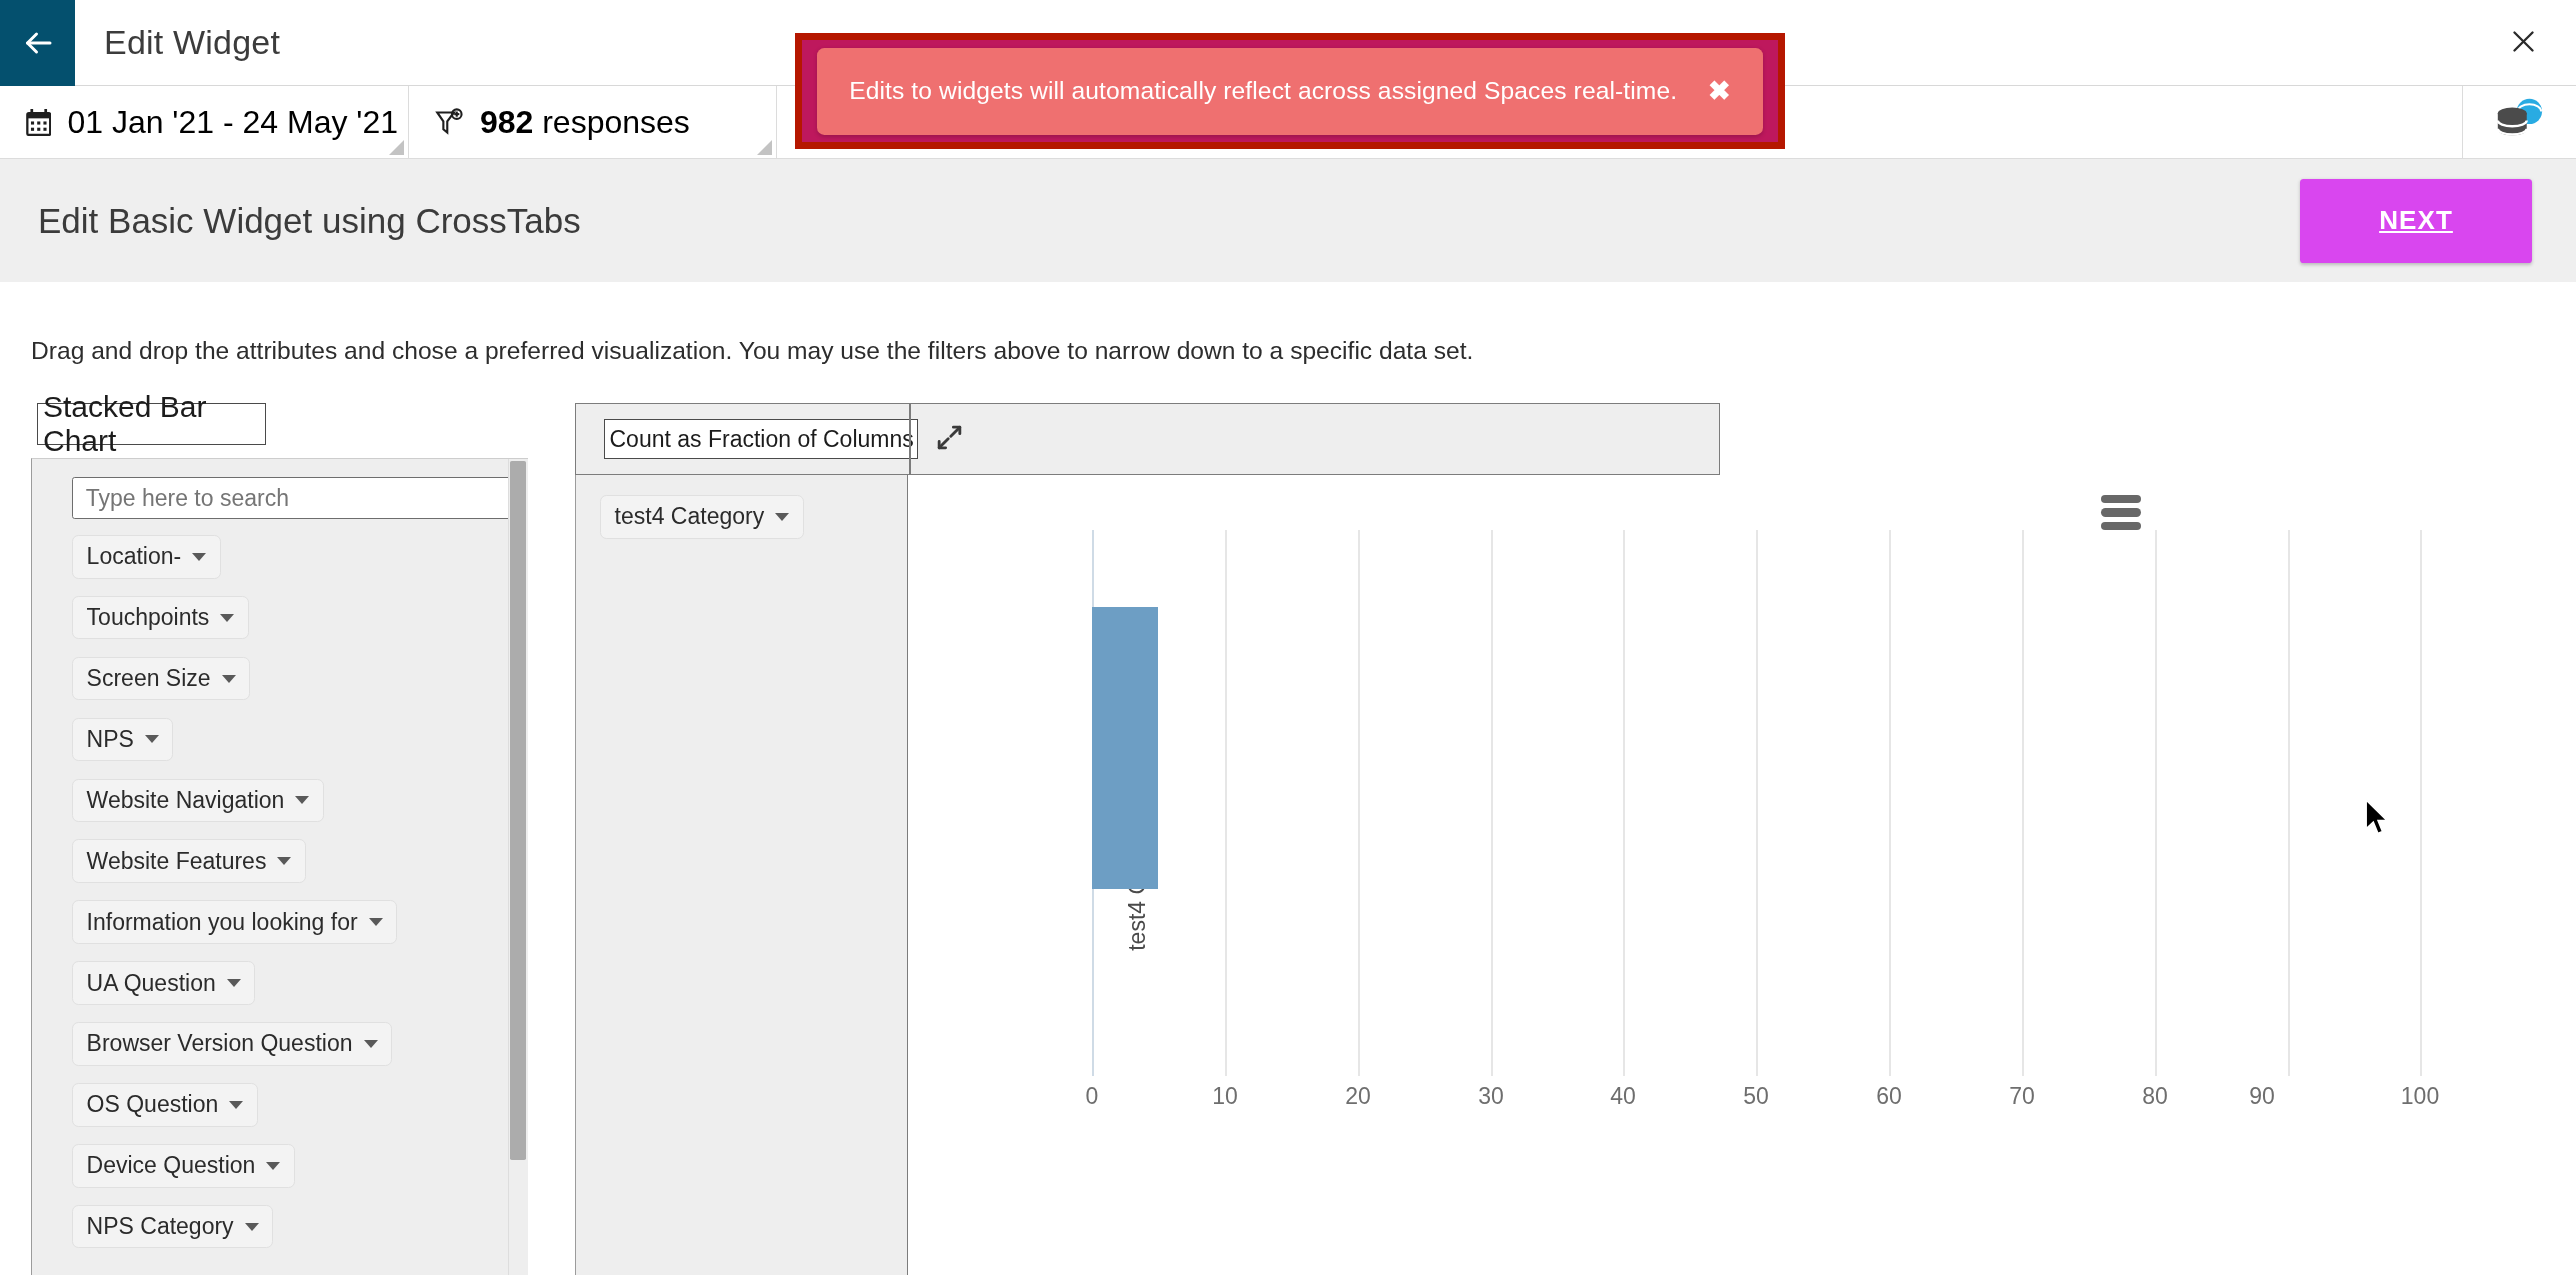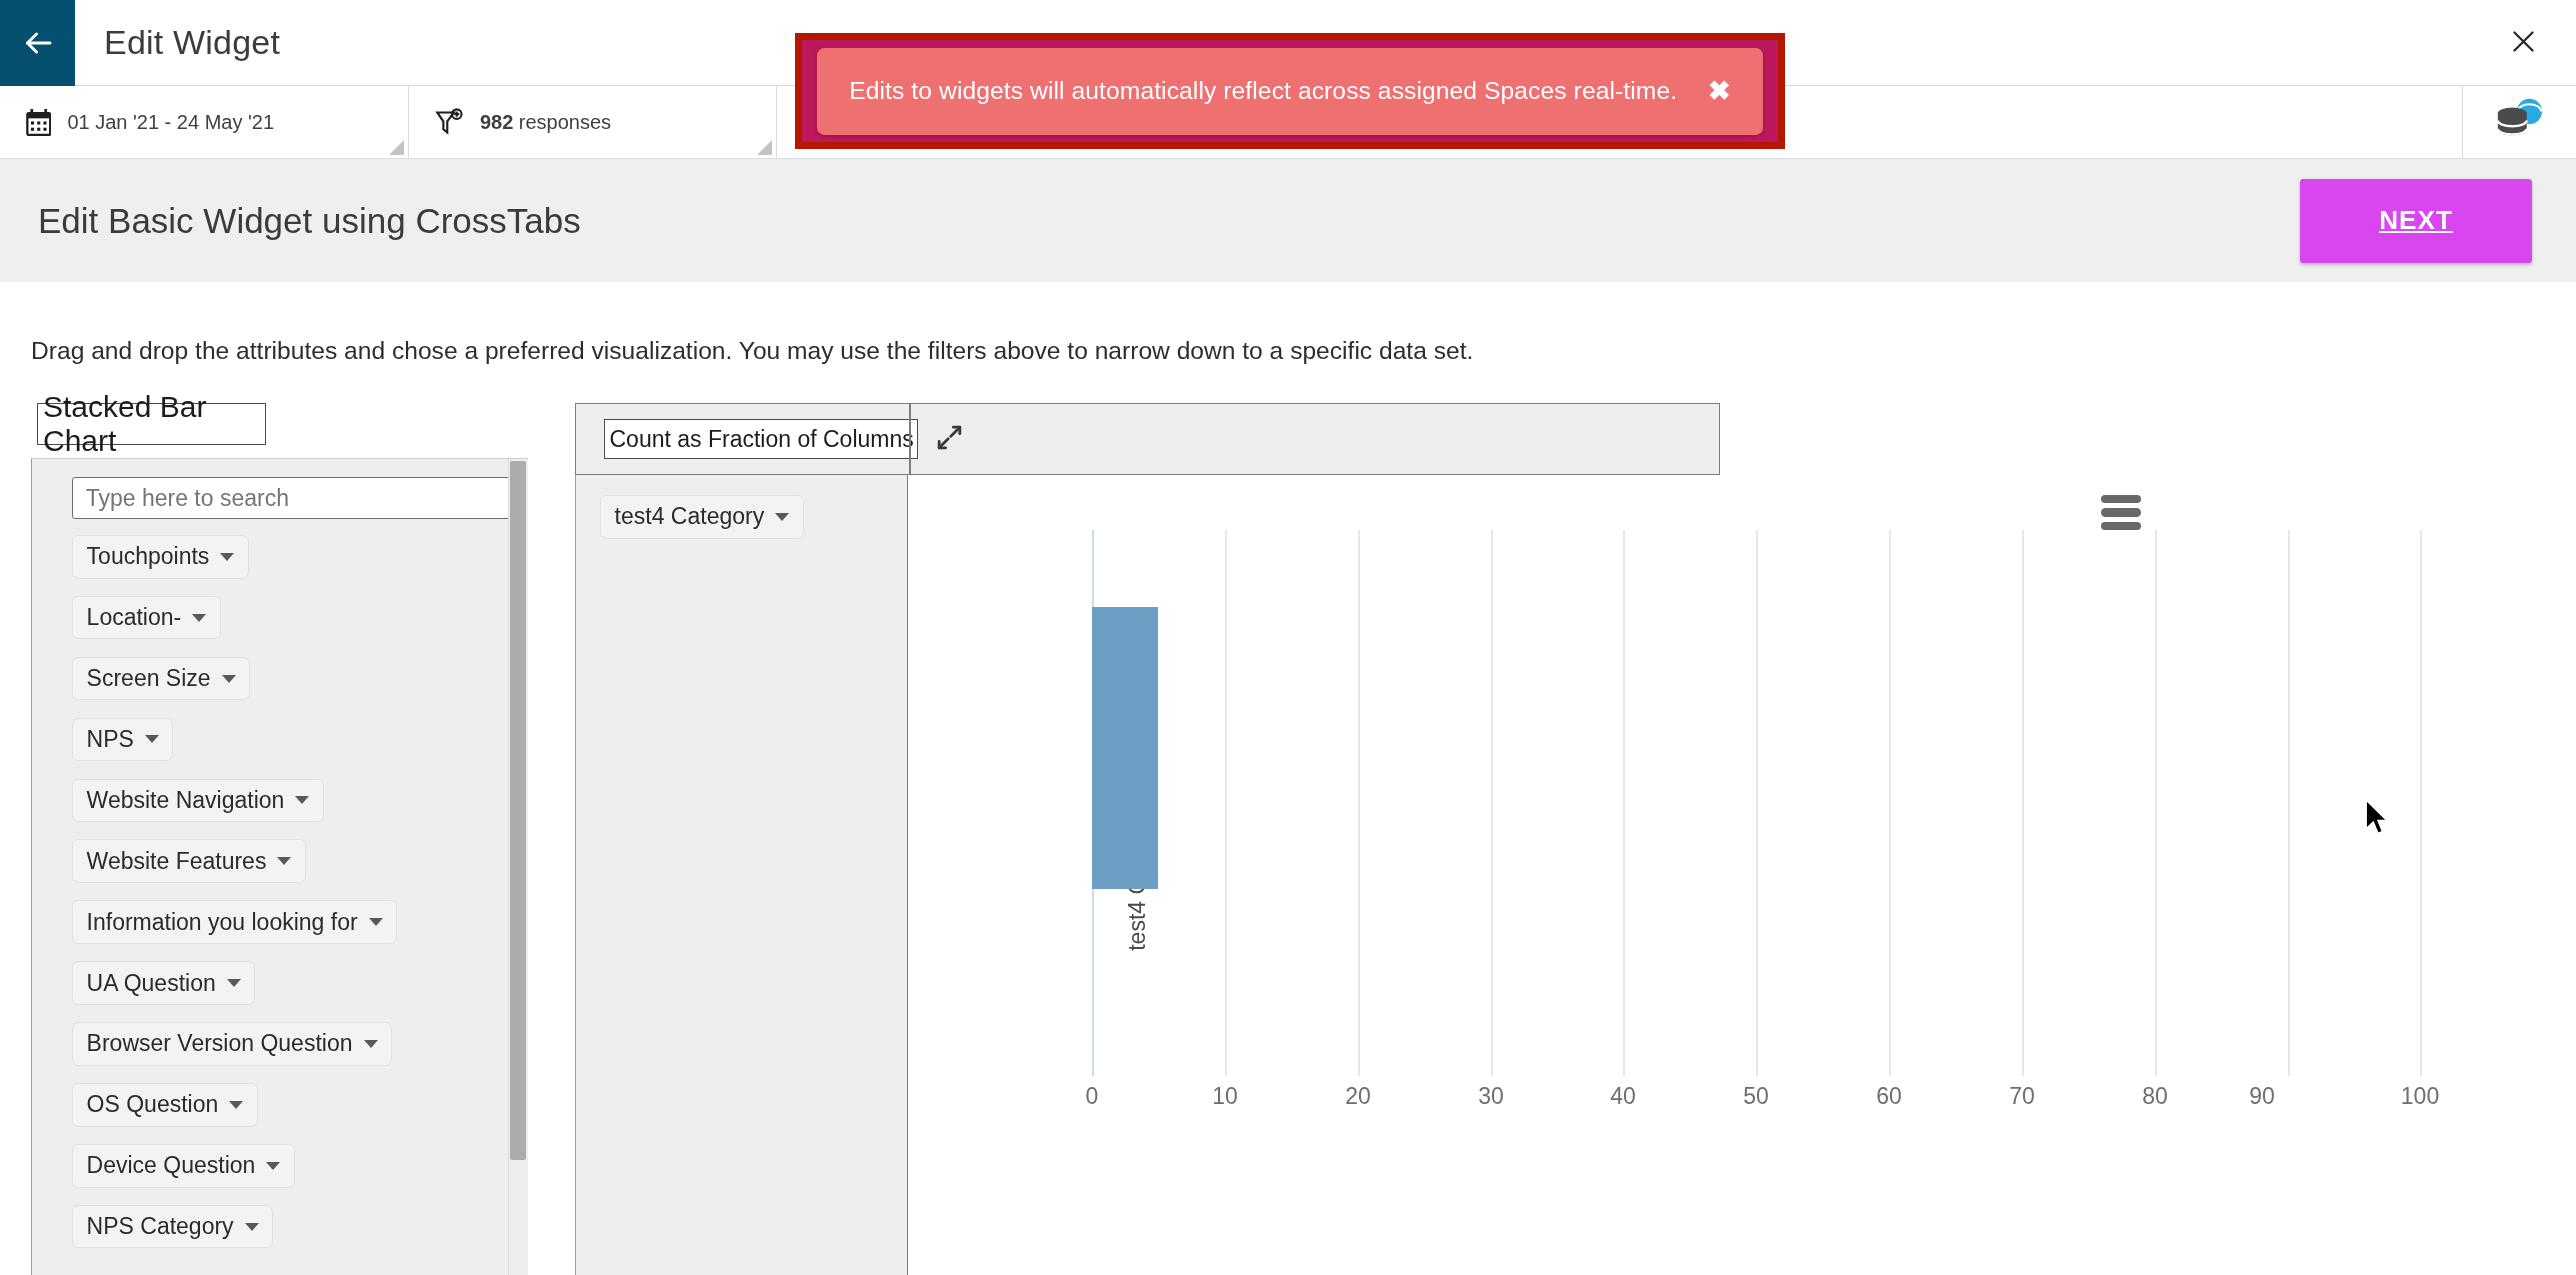--- a/index.html
+++ b/index.html
@@ -37,21 +37,21 @@
   .filterbar {
     position: absolute; left: 0; top: 86px; width: 2576px; height: 73px;
     background: #ffffff; border-bottom: 0.9px solid #dcdcdc; display: flex;
   }
   .filter-cell {
     height: 72px; display: flex; align-items: center;
     border-right: 0.9px solid #dcdcdc; position: relative; cursor: pointer;
     padding: 0 25.5px; flex: 0 0 auto;
   }
   .filter-cell .ico { margin-right: 16.4px; display:flex; align-items:center; }
-  .filter-cell .txt { font-size: 20px; color: #404040; white-space: nowrap; }
+  .filter-cell .txt { font-size: 32px; color: #000000; white-space: nowrap; }
   .filter-cell .txt b { font-weight: 700; }
   .corner-tri {
     position: absolute; right: 3.6px; bottom: 2.7px;
     width: 0; height: 0;
     border-left: 15.5px solid transparent;
     border-bottom: 15.5px solid #c3c3c3;
   }
   .filter-date  { width: 409px; }
   .filter-resp  { width: 368px; }
   .filter-spacer { flex: 1 1 auto; border-right: 0.9px solid #dcdcdc; }
@@ -311,25 +311,25 @@
 
   <div class="workspace">
 
     <div class="leftcol">
       <div class="viz-select">Stacked Bar Chart</div>
 
       <div class="attr-panel">
         <input class="search-input" type="text" placeholder="Type here to search" style="">
         <div class="chips" id="attr-chips">
             <div class="chip-row"><div class="chip">
+                <span>Location-</span>
+                <span class="caret"></span>
+              </div></div>
+            <div class="chip-row"><div class="chip">
                 <span>Touchpoints</span>
-                <span class="caret"></span>
-              </div></div>
-            <div class="chip-row"><div class="chip">
-                <span>Location-</span>
                 <span class="caret"></span>
               </div></div>
             <div class="chip-row"><div class="chip">
                 <span>Screen Size</span>
                 <span class="caret"></span>
               </div></div>
             <div class="chip-row"><div class="chip">
                 <span>NPS</span>
                 <span class="caret"></span>
               </div></div>

